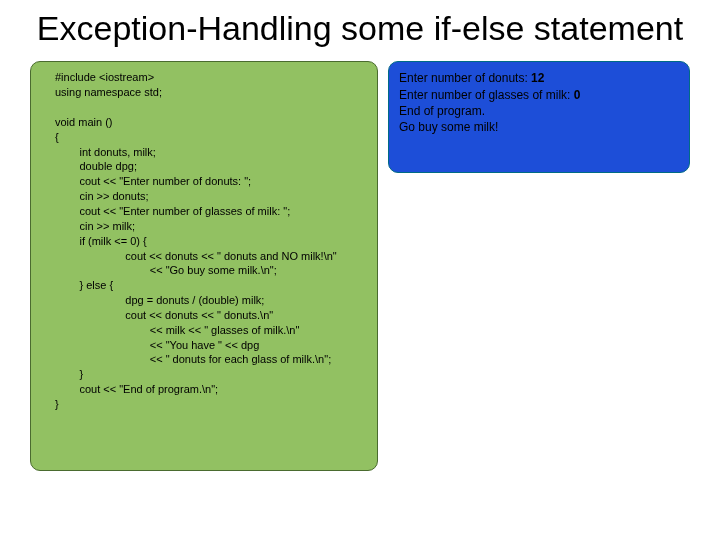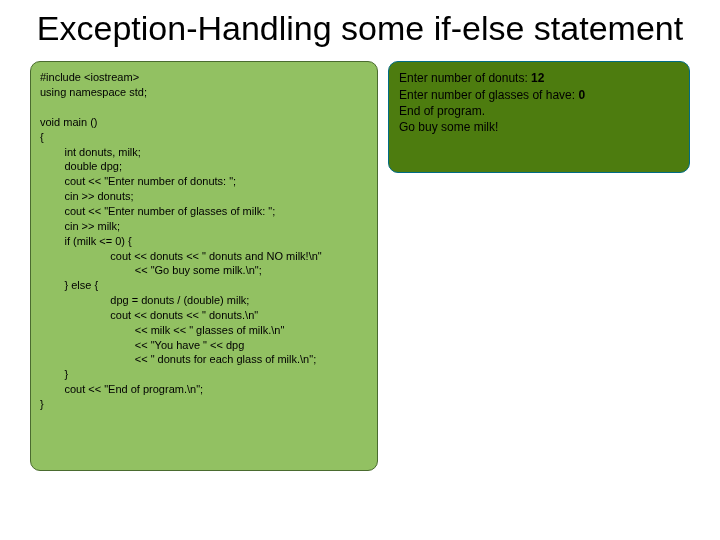--- a/index.html
+++ b/index.html
@@ -19,31 +19,31 @@
     line-height: 1.1;
   }
   .columns {
     display: flex;
     gap: 10px;
   }
   .code-box {
     background: #92c162;
     border: 1px solid #4a6b2f;
     border-radius: 10px;
-    padding: 8px 9px;
+    padding: 8px 24px;
     font-size: 11px;
     line-height: 1.35;
     color: #000;
     white-space: pre;
     font-family: Arial, Helvetica, sans-serif;
     flex: 0 0 348px;
     height: 410px;
   }
   .output-box {
-    background: #4d7c0f;
+    background: #1d4ed8;
     border: 1px solid #006b85;
     border-radius: 10px;
     padding: 8px 10px;
     font-size: 12px;
     line-height: 1.35;
     color: #000;
     font-family: Arial, Helvetica, sans-serif;
     flex: 1;
     height: 112px;
   }
@@ -74,17 +74,17 @@
                        dpg = donuts / (double) milk;
                        cout &lt;&lt; donuts &lt;&lt; " donuts.\n"
                                &lt;&lt; milk &lt;&lt; " glasses of milk.\n"
                                &lt;&lt; "You have " &lt;&lt; dpg
                                &lt;&lt; " donuts for each glass of milk.\n";
         }
         cout &lt;&lt; "End of program.\n";
 }</div>
   <div class="output-box">
     <div class="out-line"><span>Enter number of donuts: </span><span class="bold">12</span></div>
-    <div class="out-line"><span>Enter number of glasses of have: </span><span class="bold">0</span></div>
+    <div class="out-line"><span>Enter number of glasses of milk: </span><span class="bold">0</span></div>
     <div class="out-line"><span>End of program.</span><span class="bold"></span></div>
     <div class="out-line"><span>Go buy some milk!</span><span class="bold"></span></div>
   </div>
 </div>
 
 </body></html>

